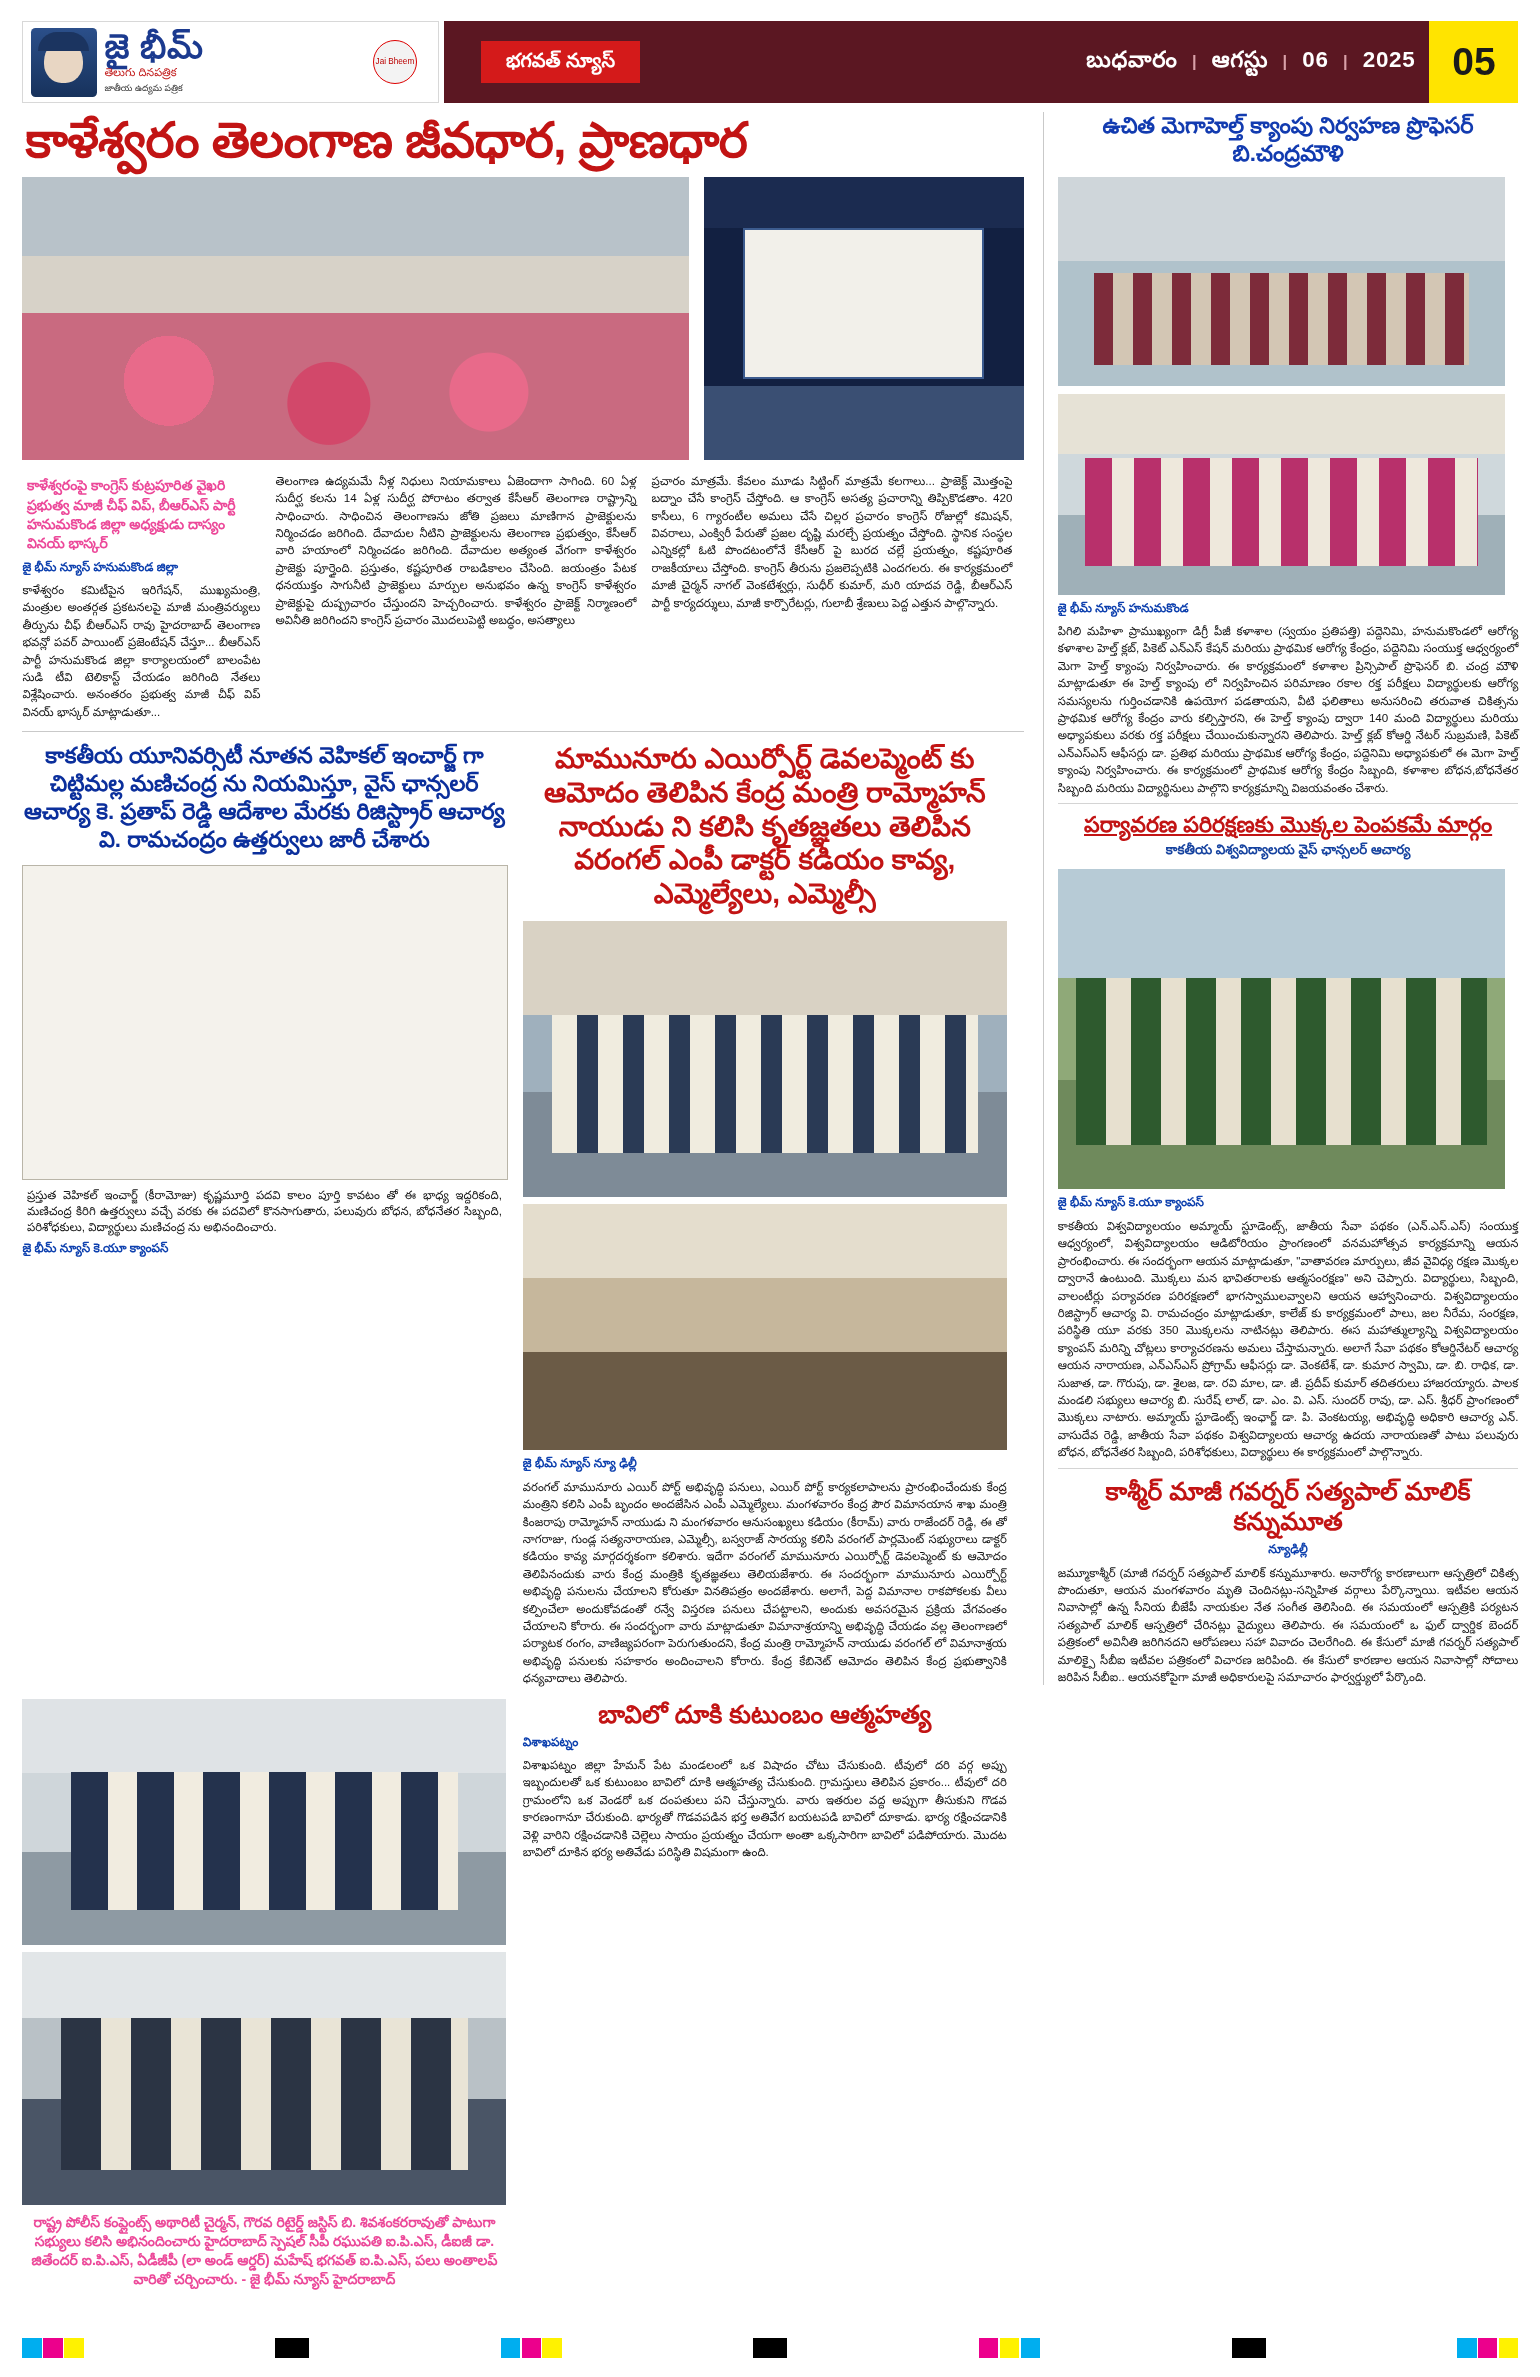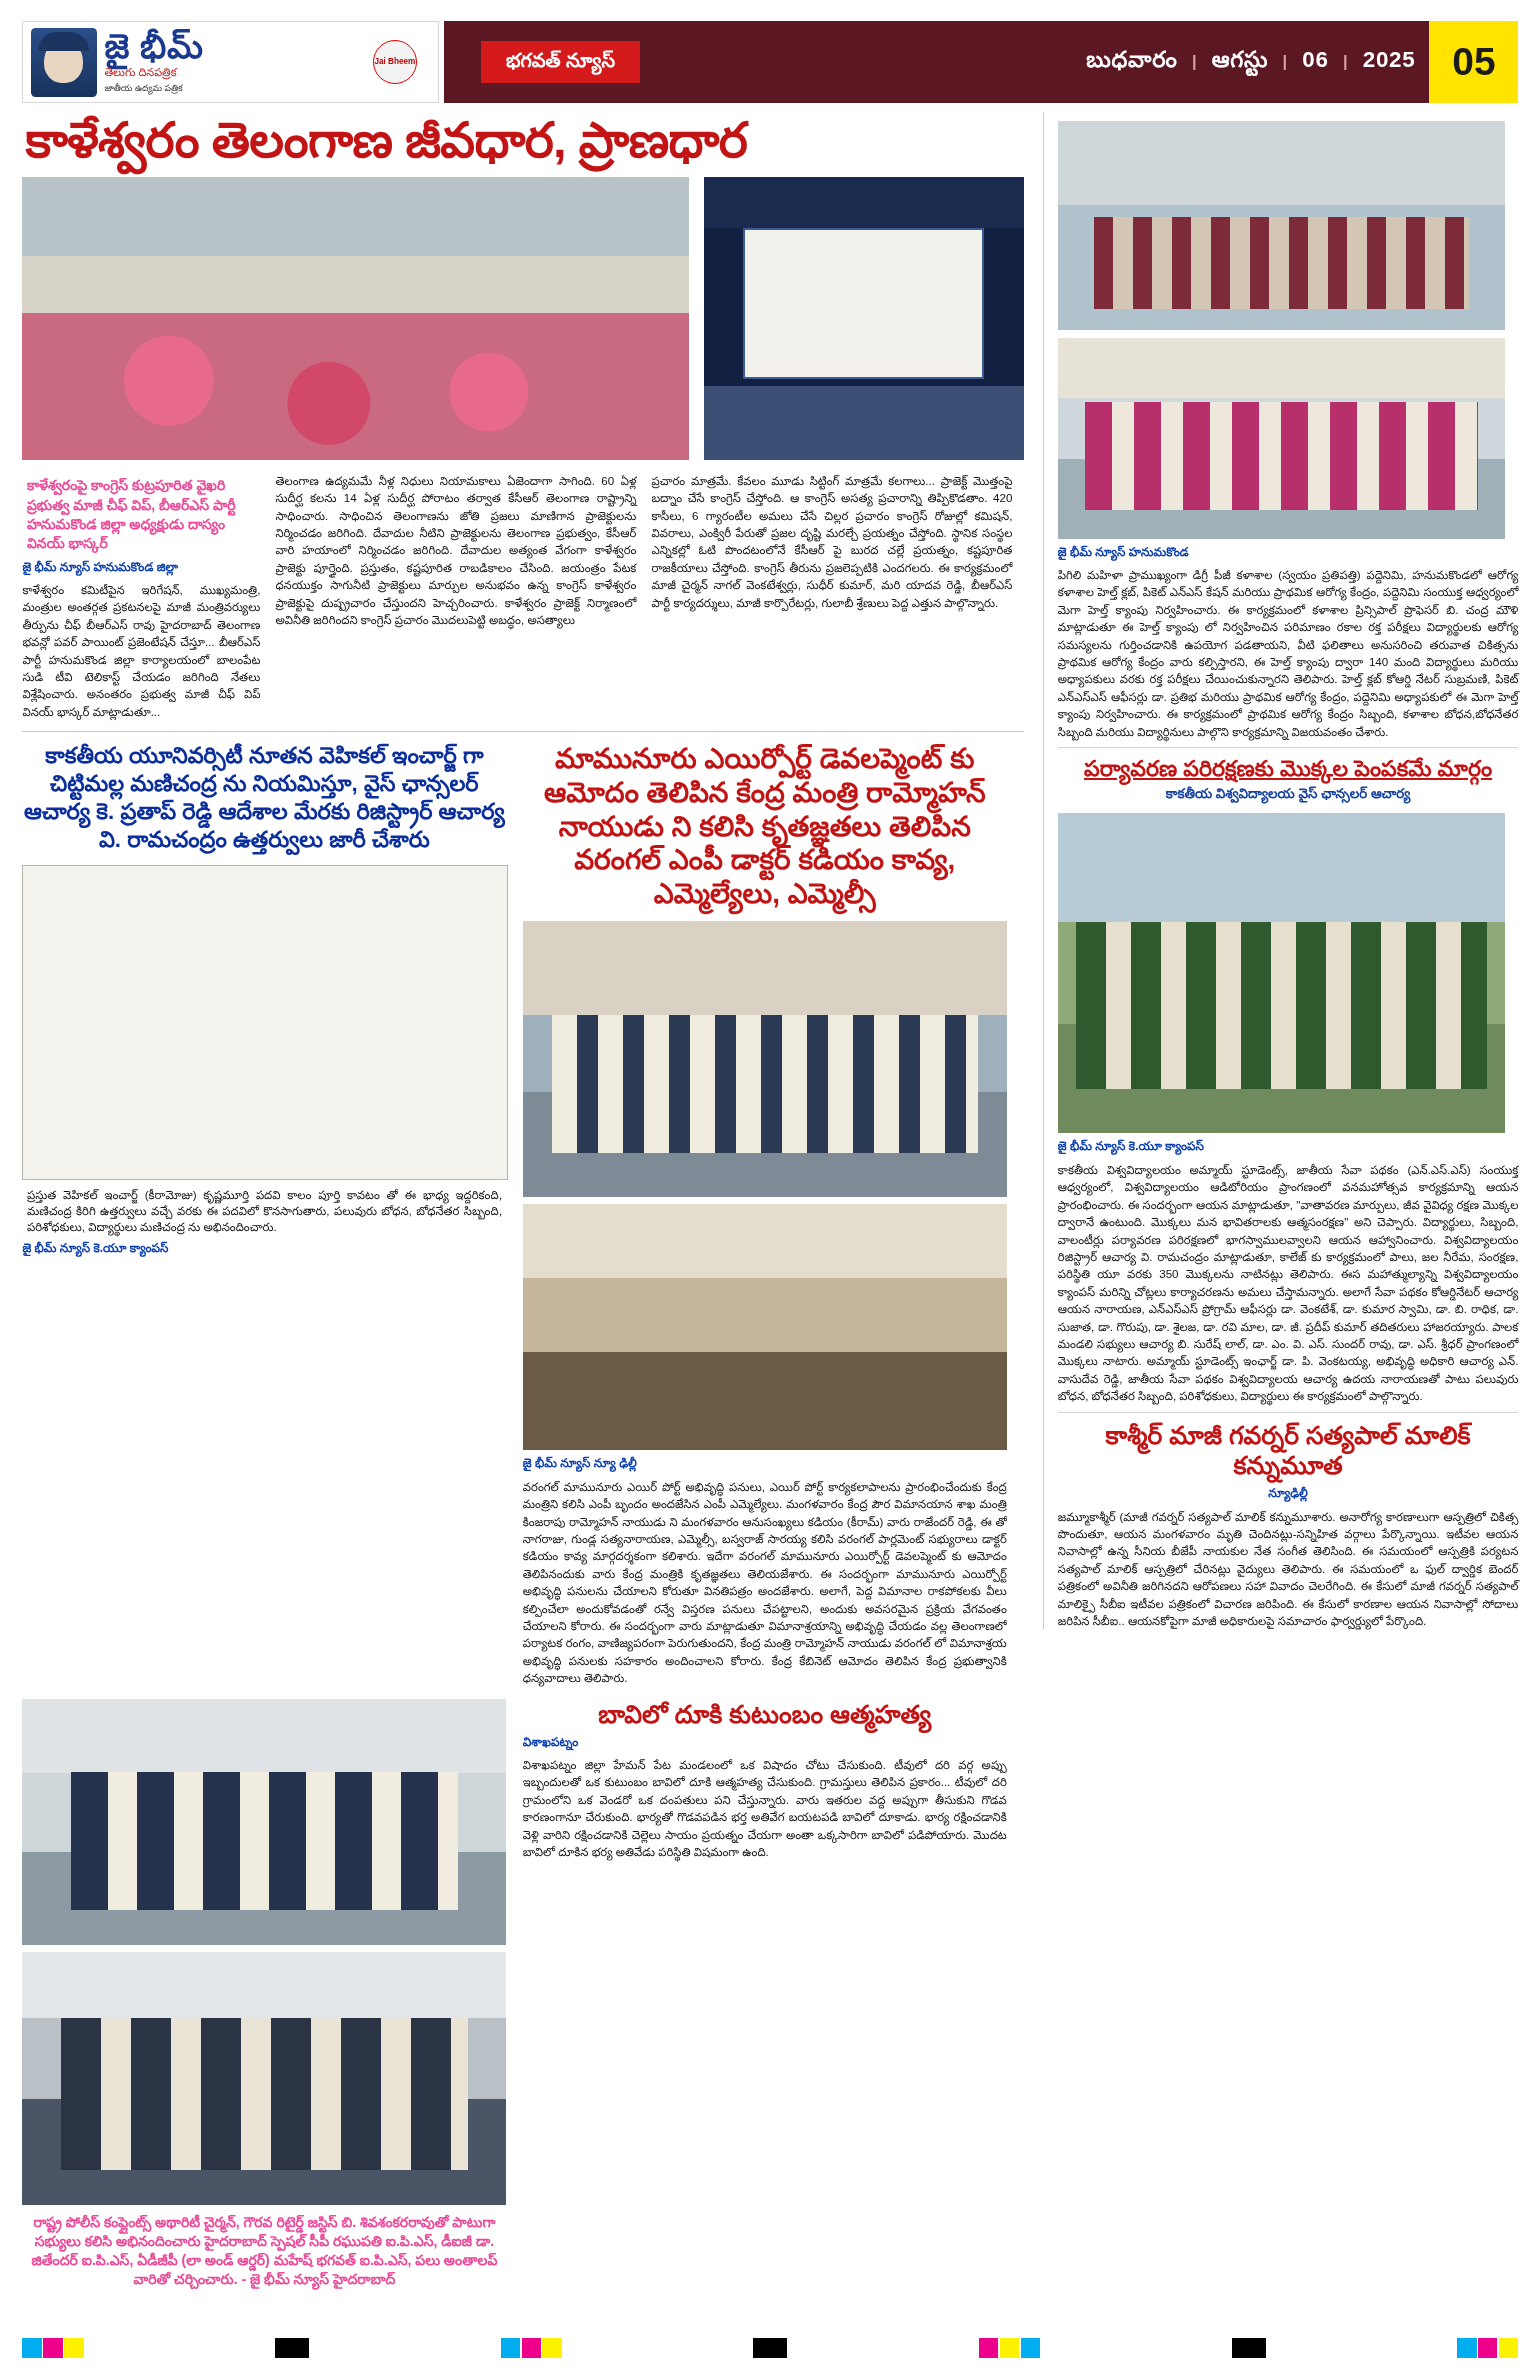--- a/index.html
+++ b/index.html
@@ -13,21 +13,21 @@
   .masthead{position:absolute;left:22.4px;top:21px;width:1496px;height:82px;display:flex;align-items:stretch;}
   .logo-box{width:417px;background:#ffffff;border:1.5px solid #d8d8d8;display:flex;align-items:center;padding:4.5px 7.5px;box-sizing:border-box;}
   .logo-face{width:66px;height:69px;border-radius:4.5px;background:linear-gradient(#2b4f8a,#17325c);position:relative;flex:none;}
   .logo-face:after{content:"";position:absolute;left:13.4px;top:12px;width:39px;height:43px;border-radius:50% 50% 45% 45%;background:#e8d6c3;}
   .logo-face:before{content:"";position:absolute;left:7.5px;top:4.5px;width:51px;height:19.4px;border-radius:22.4px 22.4px 0 0;background:#1b3460;z-index:2;}
   .logo-text{flex:1;padding-left:7.5px;}
   .logo-main{font-size:34px;font-weight:bold;color:#1b3a8f;line-height:1;letter-spacing:0.7px;}
   .logo-sub{font-size:11.2px;color:#c21b1b;font-weight:normal;margin-top:3px;}
   .logo-sub2{font-size:9px;color:#333;margin-top:2.2px;}
   .logo-right{width:72px;display:flex;flex-direction:column;align-items:center;justify-content:center;font-size:7.5px;color:#444;text-align:center;}
-  .logo-badge{width:42px;height:42px;border-radius:50%;background:#f3f3f3;border:1.5px solid #d00;display:flex;align-items:center;justify-content:center;font-size:8.2px;color:#b00;font-weight:bold;line-height:1.05;text-align:center;}
+  .logo-badge{width:42px;height:42px;border-radius:50%;background:#f3f3f3;border:1.5px solid #d00;display:flex;align-items:center;justify-content:center;font-size:8.2px;color:#b00;font-weight:normal;line-height:1.05;text-align:center;}
 
   .head-bar{flex:1;background:#5b1722;display:flex;align-items:center;position:relative;margin-left:4.5px;}
   .head-cat{background:#d41a1a;color:#fff;font-size:19.4px;font-weight:bold;padding:7.5px 25px;margin-left:37px;}
   .head-date{color:#fff;font-size:22.4px;font-weight:bold;margin-left:auto;margin-right:14px;letter-spacing:0.7px;}
   .head-date .sep{color:#d8a0a8;font-size:16.4px;padding:0 7.5px;}
   .pageno{width:89px;background:#ffe400;color:#1b1b1b;font-size:39px;font-weight:bold;display:flex;align-items:center;justify-content:center;}
 
   
   .body-area{position:absolute;left:22.4px;top:112px;width:1496px;height:2184px;}
   .col-left{position:absolute;left:0;top:0;width:1002px;}
@@ -169,20 +169,21 @@
           <div class="byline">విశాఖపట్నం</div>
           <div class="bodytext">విశాఖపట్నం జిల్లా హేమన్ పేట మండలంలో ఒక విషాదం చోటు చేసుకుంది. టీవులో దరి వర్గ అప్పు ఇబ్బందులతో ఒక కుటుంబం బావిలో దూకి ఆత్మహత్య చేసుకుంది. గ్రామస్తులు తెలిపిన ప్రకారం... టీవులో దరి గ్రామంలోని ఒక వెండరో ఒక దంపతులు పని చేస్తున్నారు. వారు ఇతరుల వద్ద అప్పుగా తీసుకుని గొడవ కారణంగానూ చేరుకుంది. భార్యతో గొడవపడిన భర్త అతివేగ బయటపడి బావిలో దూకాడు. భార్య రక్షించడానికి వెళ్లి వారిని రక్షించడానికి చెల్లెలు సాయం ప్రయత్నం చేయగా అంతా ఒక్కసారిగా బావిలో పడిపోయారు. మొదట బావిలో దూకిన భర్య అతివేడు పరిస్థితి విషమంగా ఉంది.</div>
         </div>
       </div>
 
     </div>
 
     <div class="col-right">
 
       <div>
+        <div class="sub-head-blue">ఉచిత మెగాహెల్త్ క్యాంపు నిర్వహణ ప్రొఫెసర్ బి.చంద్రమౌళి</div>
         <div class="photo ph-camp" style="width:447px;height:209px;margin-top:9px;"></div>
         <div class="photo ph-clinic" style="width:447px;height:201px;margin-top:7.5px;"></div>
         <div class="byline">జై భీమ్ న్యూస్ హనుమకొండ</div>
         <div class="bodytext">పిగిలి మహిళా ప్రాముఖ్యంగా డిగ్రీ పీజీ కళాశాల (స్వయం ప్రతిపత్తి) పద్దెనిమి, హనుమకొండలో ఆరోగ్య కళాశాల హెల్త్ క్లబ్, పికెట్ ఎన్ఎస్ కేషన్ మరియు ప్రాథమిక ఆరోగ్య కేంద్రం, పద్దెనిమి సంయుక్త ఆధ్వర్యంలో మెగా హెల్త్ క్యాంపు నిర్వహించారు. ఈ కార్యక్రమంలో కళాశాల ప్రిన్సిపాల్ ప్రొఫెసర్ బి. చంద్ర మౌళి మాట్లాడుతూ ఈ హెల్త్ క్యాంపు లో నిర్వహించిన పరిమాణం రకాల రక్త పరీక్షలు విద్యార్థులకు ఆరోగ్య సమస్యలను గుర్తించడానికి ఉపయోగ పడతాయని, వీటి ఫలితాలు అనుసరించి తరువాత చికిత్సను ప్రాథమిక ఆరోగ్య కేంద్రం వారు కల్పిస్తారని, ఈ హెల్త్ క్యాంపు ద్వారా 140 మంది విద్యార్థులు మరియు అధ్యాపకులు వరకు రక్త పరీక్షలు చేయించుకున్నారని తెలిపారు. హెల్త్ క్లబ్ కోఆర్డి నేటర్ సుబ్రమణి, పికెట్ ఎన్ఎస్ఎస్ ఆఫీసర్లు డా. ప్రతిభ మరియు ప్రాథమిక ఆరోగ్య కేంద్రం, పద్దెనిమి అధ్యాపకులో ఈ మెగా హెల్త్ క్యాంపు నిర్వహించారు. ఈ కార్యక్రమంలో ప్రాథమిక ఆరోగ్య కేంద్రం సిబ్బంది, కళాశాల బోధన,బోధనేతర సిబ్బంది మరియు విద్యార్థినులు పాల్గొని కార్యక్రమాన్ని విజయవంతం చేశారు.</div>
       </div>
 
       <div class="rule-thin"></div>
 
       <div>
         <div class="sub-head-red" style="font-size:22px;text-decoration:underline;">పర్యావరణ పరిరక్షణకు మొక్కల పెంపకమే మార్గం</div>

